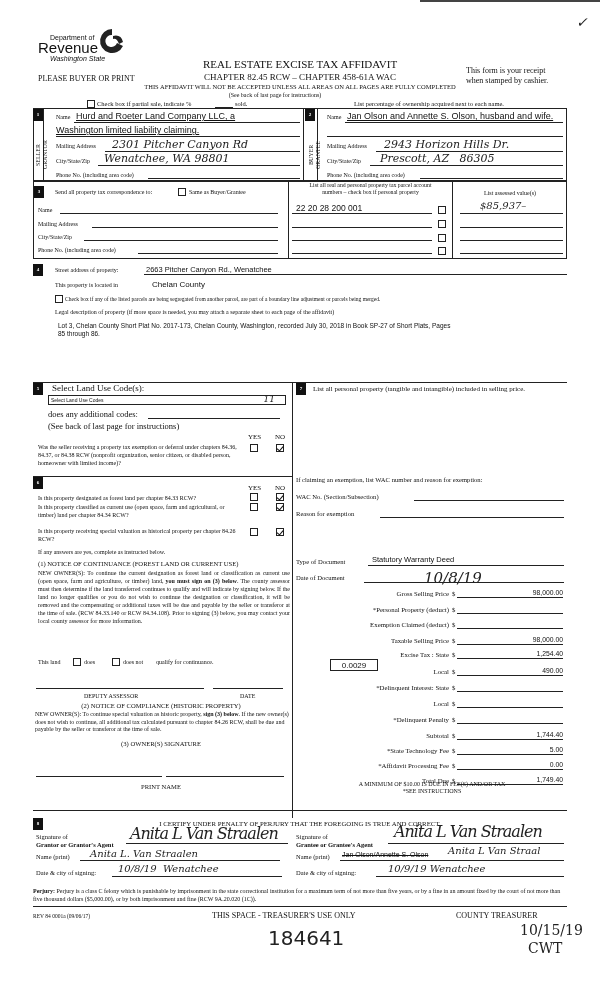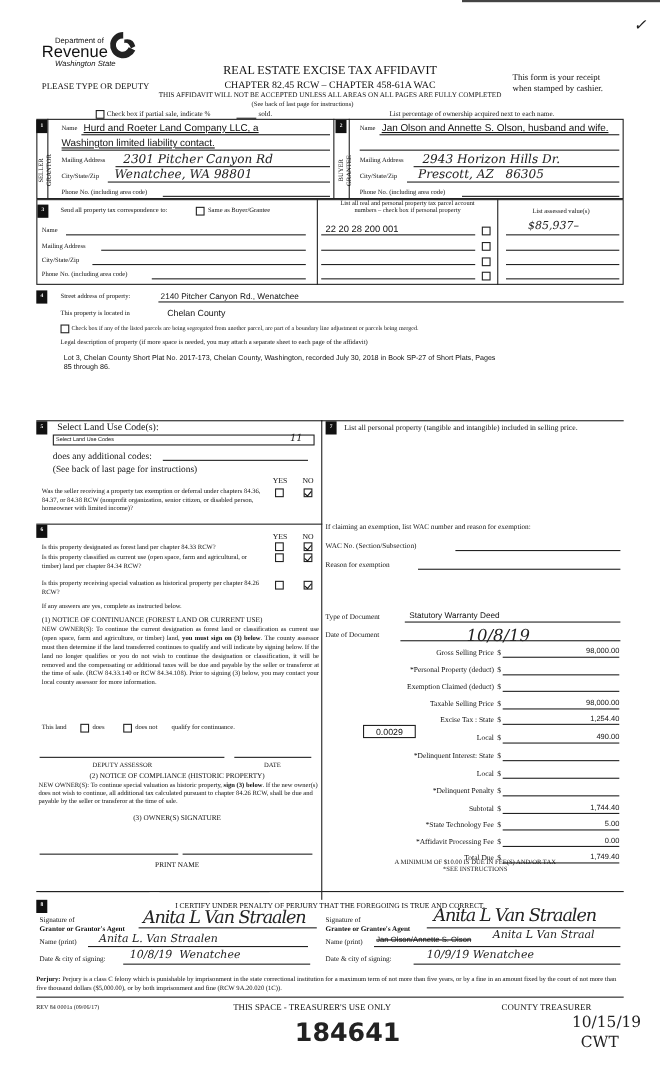--- a/index.html
+++ b/index.html
@@ -27,21 +27,21 @@
 <div class="abs sans" style="left:38px;top:34px;width:80px">
   <div class="t7" style="margin-left:12px;line-height:7px">Department of</div>
   <div class="bold" style="font-size:15px;line-height:14px">Revenue</div>
   <div class="t7" style="font-style:italic;margin-left:12px;line-height:8px">Washington State</div>
 </div>
 <svg class="abs" style="left:97px;top:26px" width="30" height="30" viewBox="0 0 30 30">
   <path d="M15 3 A12 12 0 1 0 26 20 L20 17 A6 6 0 1 1 15 9 Z" fill="#222"></path>
   <path d="M16 10 Q24 8 26 16 L22 18 Q20 12 16 13 Z" fill="#222"></path>
 </svg>
 
-<div class="abs serif t8" style="left:38px;top:74px">PLEASE TYPE OR DEPUTY</div>
+<div class="abs serif t8" style="left:38px;top:74px">PLEASE BUYER OR PRINT</div>
 <div class="abs serif bold c" style="left:160px;top:58px;width:280px;font-size:11px">REAL ESTATE EXCISE TAX AFFIDAVIT</div>
 <div class="abs serif c" style="left:160px;top:72px;width:280px;font-size:9px">CHAPTER 82.45 RCW – CHAPTER 458-61A WAC</div>
 <div class="abs serif t8" style="left:466px;top:66px">This form is your receipt</div>
 <div class="abs serif t8" style="left:466px;top:76px">when stamped by cashier.</div>
 <div class="abs serif bold c" style="left:60px;top:83px;width:480px;font-size:6.5px">THIS AFFIDAVIT WILL NOT BE ACCEPTED UNLESS ALL AREAS ON ALL PAGES ARE FULLY COMPLETED</div>
 <div class="abs serif c" style="left:200px;top:92px;width:150px;font-size:6px">(See back of last page for instructions)</div>
 <div class="cb" style="left:87px;top:100px"></div>
 <div class="abs serif bold" style="left:97px;top:100px;font-size:6.5px">Check box if partial sale, indicate %</div>
 <div class="line" style="left:215px;top:107px;width:18px"></div>
 <div class="abs serif bold" style="left:235px;top:100px;font-size:6.5px">sold.</div>
@@ -50,21 +50,21 @@
 <div class="box" style="left:33px;top:108px;width:534px;height:73px"></div>
 <div class="abs" style="left:303px;top:108px;width:1px;height:73px;background:#222"></div>
 <div class="abs" style="left:43px;top:108px;width:1px;height:73px;background:#222"></div>
 <div class="abs" style="left:317px;top:108px;width:1px;height:73px;background:#222"></div>
 
 <div class="badge" style="left:33px;top:109px">1</div>
 <div class="vert serif" style="left:35px;top:130px;height:50px"><span>SELLER</span><br><span>GRANTOR</span></div>
 <div class="abs serif t6" style="left:56px;top:114px">Name</div>
 <div class="abs sans" style="left:76px;top:111px;font-size:9px;text-decoration:underline">Hurd and Roeter Land Company LLC, a</div>
 <div class="line" style="left:74px;top:122px;width:226px"></div>
-<div class="abs sans" style="left:56px;top:125px;font-size:9px;text-decoration:underline">Washington limited liability contact.</div>
+<div class="abs sans" style="left:56px;top:125px;font-size:9px;text-decoration:underline">Washington limited liability claiming.</div>
 <div class="line" style="left:56px;top:136px;width:244px"></div>
 <div class="abs serif t6" style="left:56px;top:143px">Mailing Address</div>
 <div class="abs hand" style="left:112px;top:138px;font-size:11px">2301 Pitcher Canyon Rd</div>
 <div class="line" style="left:105px;top:151px;width:195px"></div>
 <div class="abs serif t6" style="left:56px;top:158px">City/State/Zip</div>
 <div class="abs hand" style="left:104px;top:152px;font-size:11px">Wenatchee, WA 98801</div>
 <div class="line" style="left:98px;top:165px;width:202px"></div>
 <div class="abs serif t6" style="left:56px;top:172px">Phone No. (including area code)</div>
 <div class="line" style="left:148px;top:178px;width:152px"></div>
 
@@ -120,21 +120,21 @@
   <div class="line" style="left:460px;top:240px;width:103px"></div>
 </div>
 <div>
   <div class="line" style="left:292px;top:253px;width:140px"></div>
   <div class="cb" style="left:438px;top:247px"></div>
   <div class="line" style="left:460px;top:253px;width:103px"></div>
 </div>
 
 <div class="badge" style="left:33px;top:264px">4</div>
 <div class="abs serif t6" style="left:55px;top:267px">Street address of property:</div>
-<div class="abs sans" style="left:146px;top:265px;font-size:7.5px">2140 Pitcher Canyon Rd., Wenatchee</div>
+<div class="abs sans" style="left:146px;top:265px;font-size:7.5px">2663 Pitcher Canyon Rd., Wenatchee</div>
 <div class="line" style="left:144px;top:274px;width:423px"></div>
 <div class="abs serif t6" style="left:55px;top:282px">This property is located in</div>
 <div class="abs sans" style="left:152px;top:280px;font-size:8px">Chelan County</div>
 <div class="cb" style="left:55px;top:295px"></div>
 <div class="abs serif" style="left:65px;top:296px;font-size:5.5px">Check box if any of the listed parcels are being segregated from another parcel, are part of a boundary line adjustment or parcels being merged.</div>
 <div class="abs serif t6" style="left:55px;top:309px">Legal description of property (if more space is needed, you may attach a separate sheet to each page of the affidavit)</div>
 <div class="abs sans" style="left:58px;top:322px;font-size:6.5px;width:470px;line-height:7.5px"><span>Lot 3, Chelan County Short Plat No. 2017-173, Chelan County, Washington, recorded July 30, 2018 in Book SP-27 of Short Plats, Pages</span><br><span>85 through 86.</span></div>
 
 <div class="abs" style="left:33px;top:382px;width:260px;height:1px;background:#222"></div>
 <div class="abs" style="left:292px;top:382px;width:1px;height:436px;background:#222"></div>
@@ -312,15 +312,15 @@
 <div class="line" style="left:340px;top:860px;width:224px"></div>
 <div class="abs serif" style="left:296px;top:869px;font-size:6.5px">Date &amp; city of signing:</div>
 <div class="abs hand" style="left:388px;top:863px;font-size:10px">10/9/19 Wenatchee</div>
 <div class="line" style="left:376px;top:876px;width:188px"></div>
 
 <div class="abs serif" style="left:33px;top:887px;width:534px;font-size:6px;line-height:8px"><b>Perjury:</b> <span>Perjury is a class C felony which is punishable by imprisonment in the state correctional institution for a maximum term of not more than five years, or by a fine in an amount fixed by the court of not more than five thousand dollars ($5,000.00), or by both imprisonment and fine (RCW 9A.20.020 (1C)).</span></div>
 <div class="abs" style="left:33px;top:906px;width:534px;height:1px;background:#222"></div>
 <div class="abs serif" style="left:33px;top:913px;font-size:5.5px">REV 84 0001a (09/06/17)</div>
 <div class="abs serif" style="left:212px;top:911px;font-size:8px">THIS SPACE - TREASURER'S USE ONLY</div>
 <div class="abs serif" style="left:456px;top:911px;font-size:8px">COUNTY TREASURER</div>
-<div class="abs hand" style="left:268px;top:926px;font-size:23px;font-style:normal;font-family:'DejaVu Sans',sans-serif;font-weight:700">184641</div>
+<div class="abs hand" style="left:268px;top:926px;font-size:20px;font-style:normal;font-family:'DejaVu Sans',sans-serif;font-weight:400">184641</div>
 <div class="abs hand" style="left:520px;top:922px;font-size:14px;font-style:normal">10/15/19</div>
 <div class="abs hand" style="left:528px;top:940px;font-size:14px;font-style:normal">CWT</div>
 
 </body></html>

